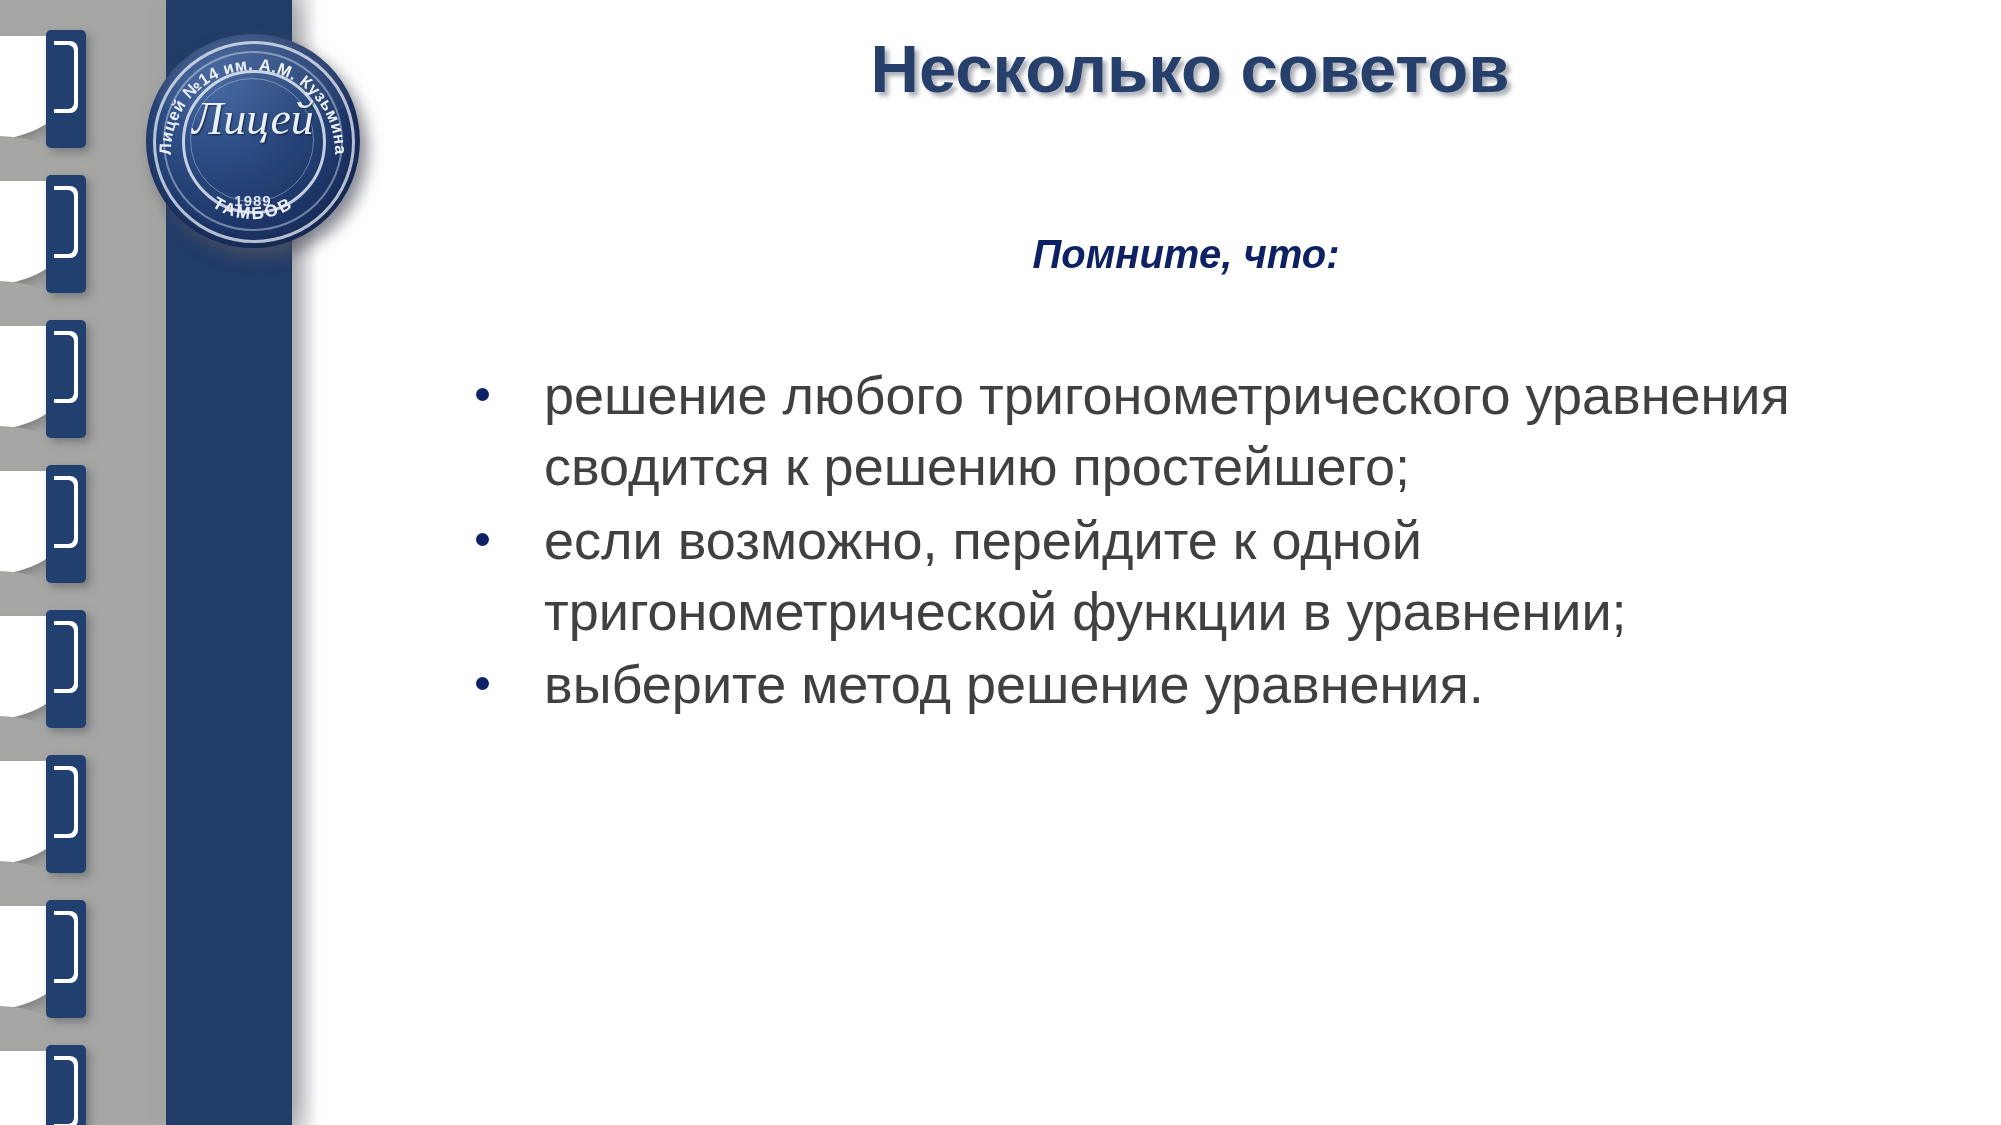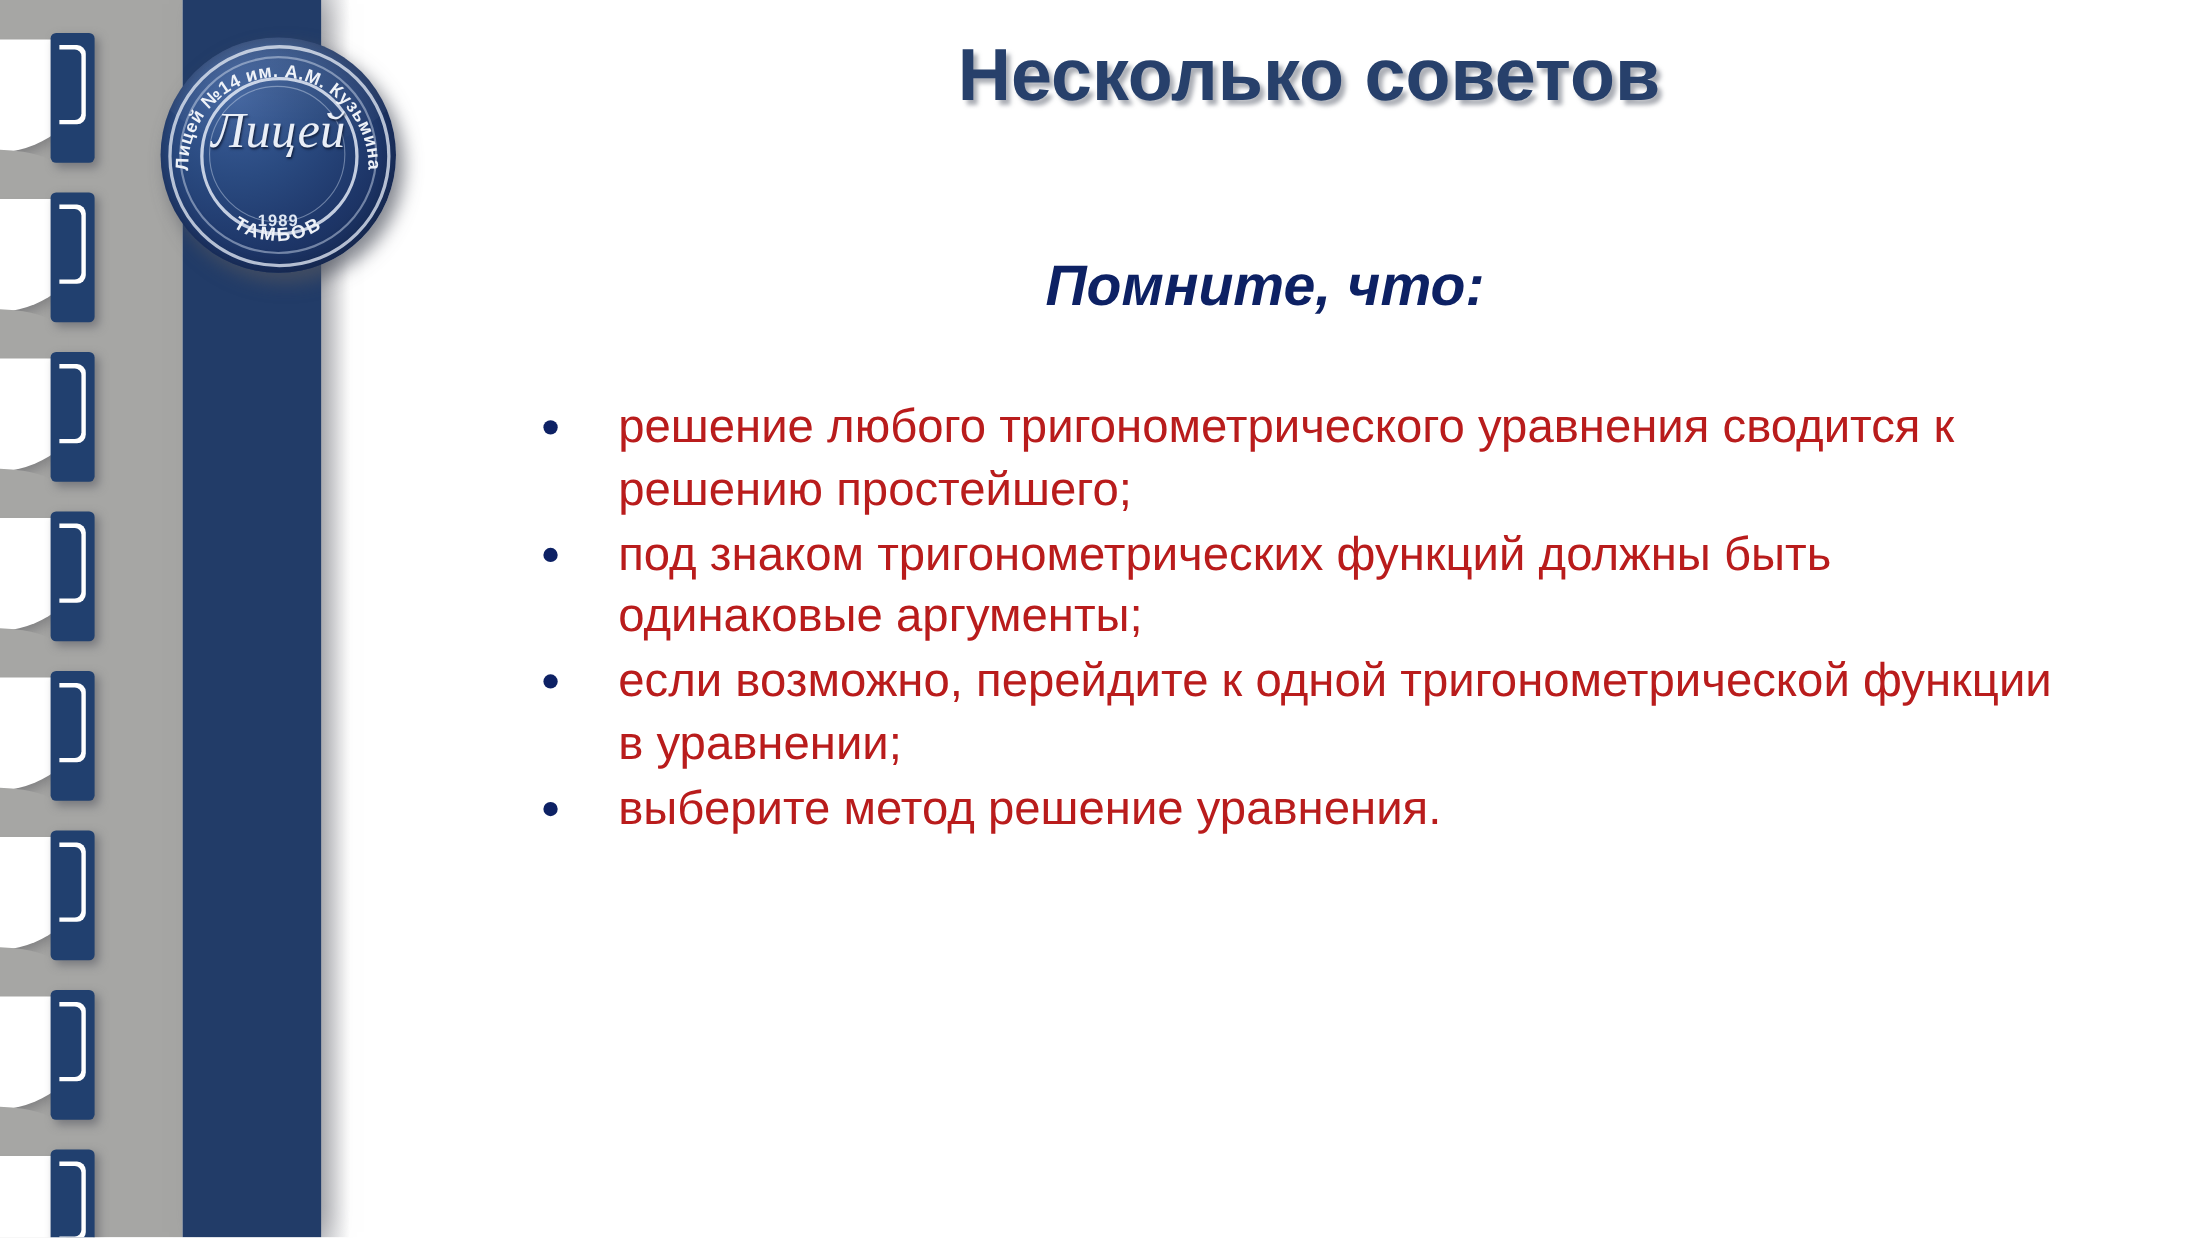--- a/index.html
+++ b/index.html
@@ -224,43 +224,43 @@
     font-weight: bold;
     font-size: 67px;
     line-height: 1.05;
     color: #27406b;
     text-shadow: 4px 4px 4px rgba(120,124,136,0.62);
     white-space: nowrap;
   }
 
   .subtitle {
     position: absolute;
-    left: 620px;
+    left: 656px;
     top: 232px;
     width: 1060px;
     text-align: center;
     font-family: "Liberation Sans", sans-serif;
     font-weight: bold;
     font-style: italic;
-    font-size: 52px;
+    font-size: 40px;
     line-height: 1.1;
     color: #0d2164;
   }
 
   .bullets {
     position: absolute;
-    left: 478px;
+    left: 460px;
     top: 360px;
     width: 1420px;
     list-style: none;
     margin: 0;
     padding: 0;
-    color: #b91c1c;
-    font-family: "Liberation Sans", sans-serif;
-    font-size: 43px;
+    color: #404040;
+    font-family: "Liberation Sans", sans-serif;
+    font-size: 54px;
     line-height: 1.32;
   }
   .bullets li {
     position: relative;
     padding-left: 84px;
     margin: 0 0 2px 0;
   }
   .bullets li .dot {
     position: absolute;
     left: 16px;
@@ -342,24 +342,20 @@
   <div class="title">Несколько советов</div>
   <div class="subtitle">Помните, что:</div>
 
   <ul class="bullets">
     <li>
       <span class="dot"></span>
       <span>решение любого тригонометрического уравнения сводится к решению простейшего;</span>
     </li>
     <li>
       <span class="dot"></span>
-      <span>под знаком тригонометрических функций должны быть одинаковые аргументы;</span>
-    </li>
-    <li>
-      <span class="dot"></span>
       <span>если возможно, перейдите к одной тригонометрической функции в уравнении;</span>
     </li>
     <li>
       <span class="dot"></span>
       <span>выберите метод решение уравнения.</span>
     </li>
   </ul>
 
 </div>
 

